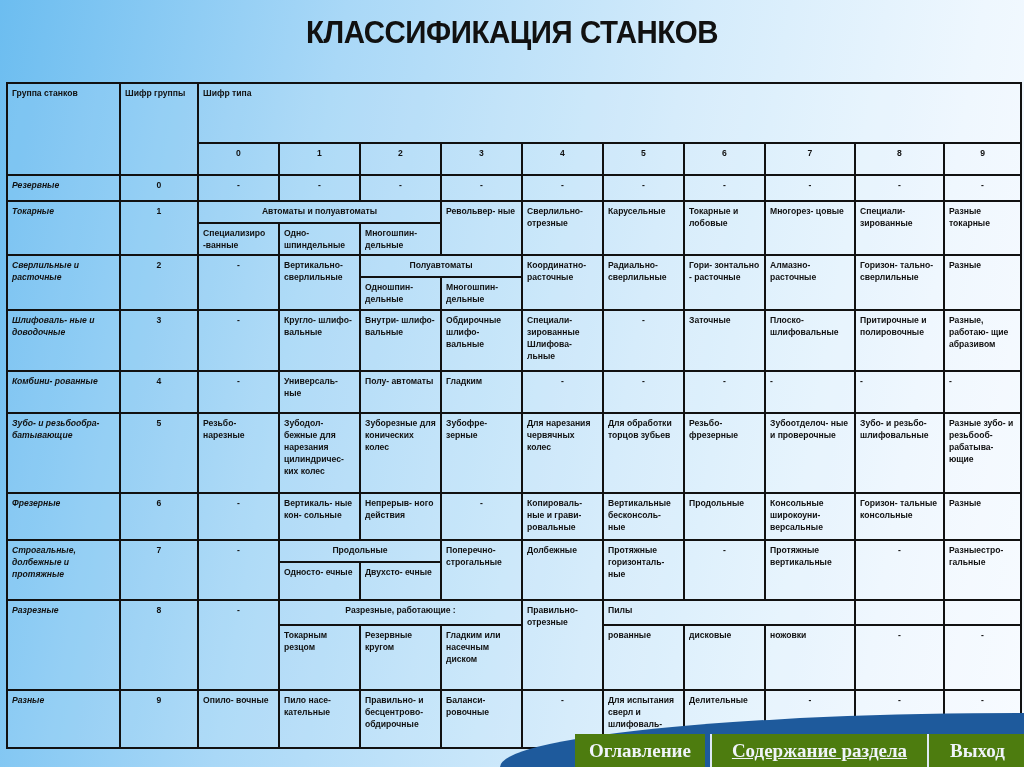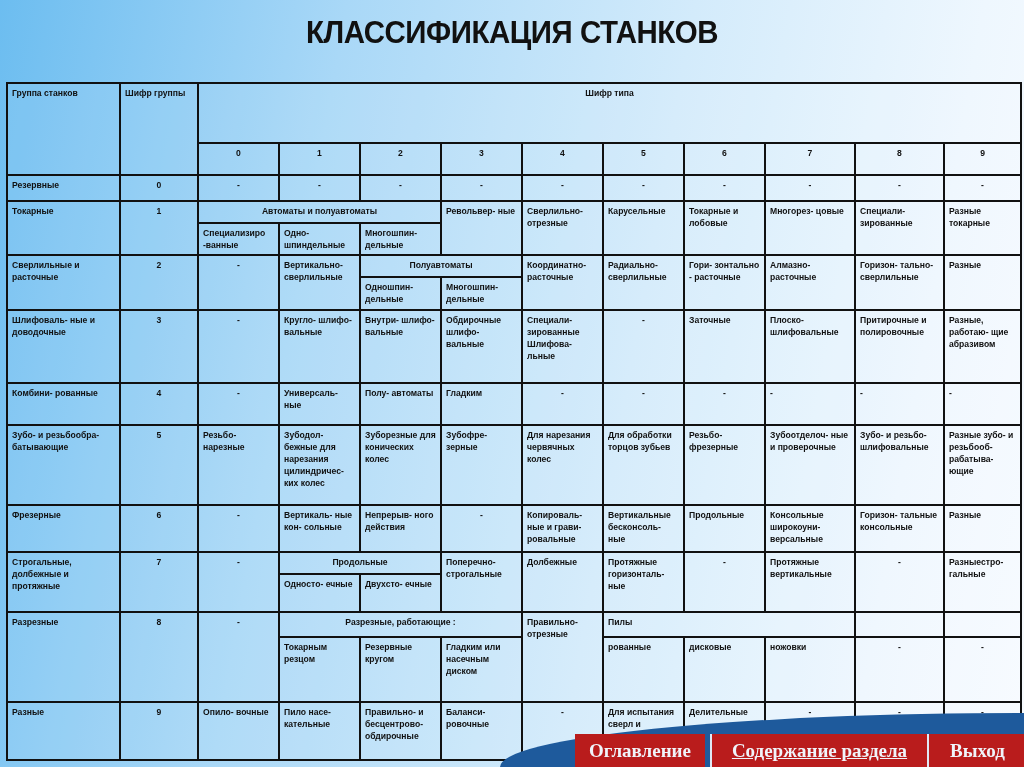--- a/index.html
+++ b/index.html
@@ -2,29 +2,29 @@
 <html><head>
 <meta charset="utf-8">
 <style>
   html,body{margin:0;padding:0;}
   body{width:1024px;height:767px;overflow:hidden;position:relative;
     background:linear-gradient(100deg,#6cbdf0 0%,#a9d8f7 30%,#d3ebfb 60%,#eef7fe 85%,#f8fbff 100%);
     font-family:"Liberation Sans",sans-serif;color:#111;}
   .title{position:absolute;left:0;top:14px;width:1024px;text-align:center;font-size:32px;font-weight:bold;letter-spacing:-0.5px;color:#111;transform:scaleX(0.92);}
   table.cls{position:absolute;left:6px;top:82px;width:1015px;border-collapse:collapse;table-layout:fixed;}
   table.cls td{border:2px solid #111;vertical-align:top;padding:3px 4px;font-size:8.6px;font-weight:bold;line-height:12px;color:#111;background:rgba(255,255,255,0.08);}
-  td.gname{font-size:13px;line-height:17px;padding:4px 6px;}
+  td.gname{font-size:13px;line-height:17px;padding:4px 6px;font-style:italic;}
   td.gcode{font-size:13px;text-align:center;line-height:17px;padding-top:4px;}
   td.hdr{font-size:12px;line-height:16px;padding:4px 6px;}
-  td.typehdr{font-size:12px;text-align:center;vertical-align:middle;}
+  td.typehdr{font-size:12px;vertical-align:middle;}
   td.num{font-size:12px;text-align:center;vertical-align:middle;height:24px;padding:0;}
   td.c{text-align:center;}
   .wave{position:absolute;left:500px;top:713px;width:524px;height:54px;
     background:#1e5a9c;border-top-left-radius:100% 100%;}
-  .nav{position:absolute;top:734px;height:33px;background:#b91c1c;color:#f0f4fa;
+  .nav{position:absolute;top:734px;height:33px;background:#4d7c0f;color:#f0f4fa;
     font-family:"Liberation Serif",serif;font-weight:bold;font-size:19px;display:flex;align-items:center;justify-content:center;}
   .nav.b1{left:575px;width:130px;}
   .nav.b2{left:710px;width:215px;border-left:2px solid #dfe9f5;text-decoration:underline;}
   .nav.b3{left:927px;width:97px;border-left:2px solid #dfe9f5;}
 </style>
 </head>
 <body>
 
 <div class="title">КЛАССИФИКАЦИЯ СТАНКОВ</div>
 
@@ -106,21 +106,21 @@
     <td rowspan="2">Гори- зонтально - расточные</td>
     <td rowspan="2">Алмазно- расточные</td>
     <td rowspan="2">Горизон- тально- сверлильные</td>
     <td rowspan="2">Разные</td>
   </tr>
   <tr style="height:33px">
     <td>Одношпин- дельные</td>
     <td>Многошпин- дельные</td>
   </tr>
 
-  <tr style="height:73px">
+  <tr style="height:61px">
     <td class="gname">Шлифоваль- ные и доводочные</td>
     <td class="gcode">3</td>
     <td class="c">-</td>
     <td>Кругло- шлифо- вальные</td>
     <td>Внутри- шлифо- вальные</td>
     <td>Обдирочные шлифо- вальные</td>
     <td>Специали- зированные Шлифова- льные</td>
     <td class="c">-</td>
     <td>Заточные</td>
     <td>Плоско- шлифовальные</td>

